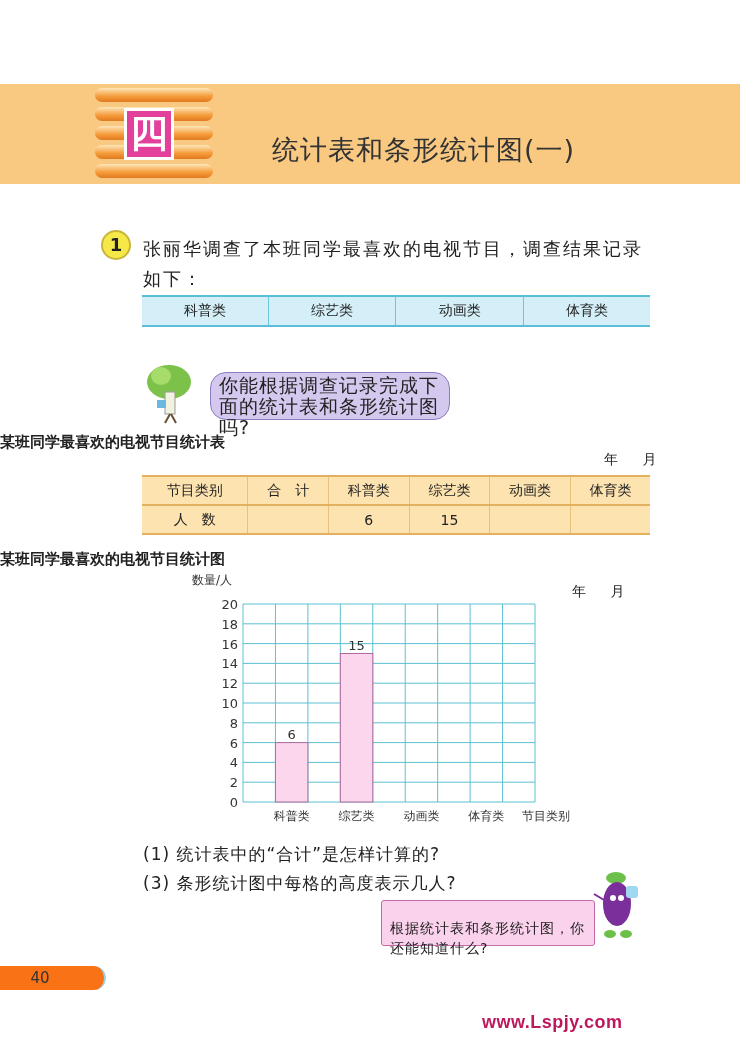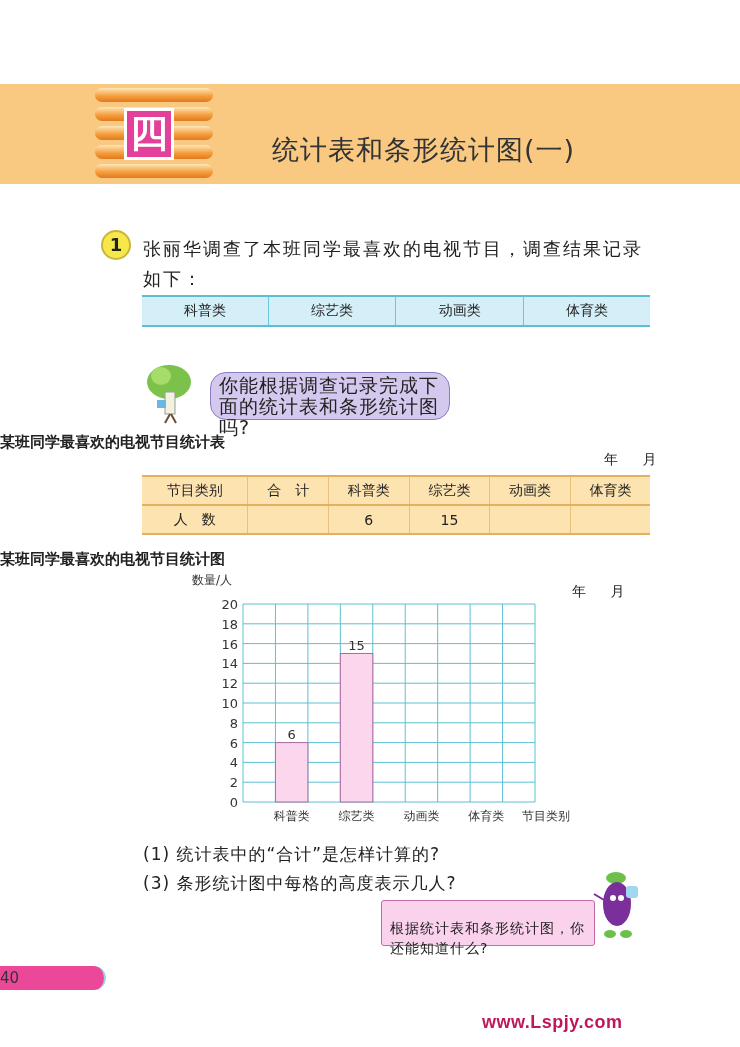--- a/index.html
+++ b/index.html
@@ -22,21 +22,21 @@
 .t2title{position:absolute;left:0;width:740px;font-size:15px;font-weight:bold;}
 .ym{position:absolute;font-size:14px;letter-spacing:10px;}
 .t2{left:142px;top:475px;width:508px;font-size:14px;}
 .t2 td{border-left:1px solid #e8c080;height:29px;text-align:center;background:#fce3b0;}
 .t2 tr{border-top:2px solid #e3b060;border-bottom:2px solid #e3b060;}
 .t2 td:first-child{border-left:none;}
 .chart{position:absolute;left:190px;top:570px;width:420px;height:260px;}
 .q{position:absolute;left:143px;font-size:17px;letter-spacing:1px;}
 .bubble2{position:absolute;left:362px;top:900px;width:214px;height:46px;background:#fbd2ec;border:1px solid #c46aa8;border-radius:3px;font-size:14px;line-height:20px;padding:17px 8px;letter-spacing:1px;margin-left:19px;}
 .eggplant{position:absolute;left:590px;top:868px;width:60px;height:72px;}
-.pagetab{position:absolute;left:0;top:966px;width:106px;height:24px;background:#ec4899;border-radius:0 12px 12px 0;border-right:2px solid #9fd2e6;font-size:15px;color:#333;text-align:left;padding-right:24px;line-height:24px;}
+.pagetab{position:absolute;left:0;top:966px;width:106px;height:24px;background:#f97316;border-radius:0 12px 12px 0;border-right:2px solid #9fd2e6;font-size:15px;color:#333;text-align:center;padding-right:24px;line-height:24px;}
 .watermark{position:absolute;left:482px;top:1012px;font-family:"Liberation Sans",sans-serif;font-weight:bold;font-size:18px;color:#be185d;letter-spacing:0.5px;}
 </style>
 </head>
 <body>
 
 <div class="banner"></div>
 <div class="stripes">
   <div class="stripe" style="top:0"></div>
   <div class="stripe" style="top:19px"></div>
   <div class="stripe" style="top:38px"></div>

